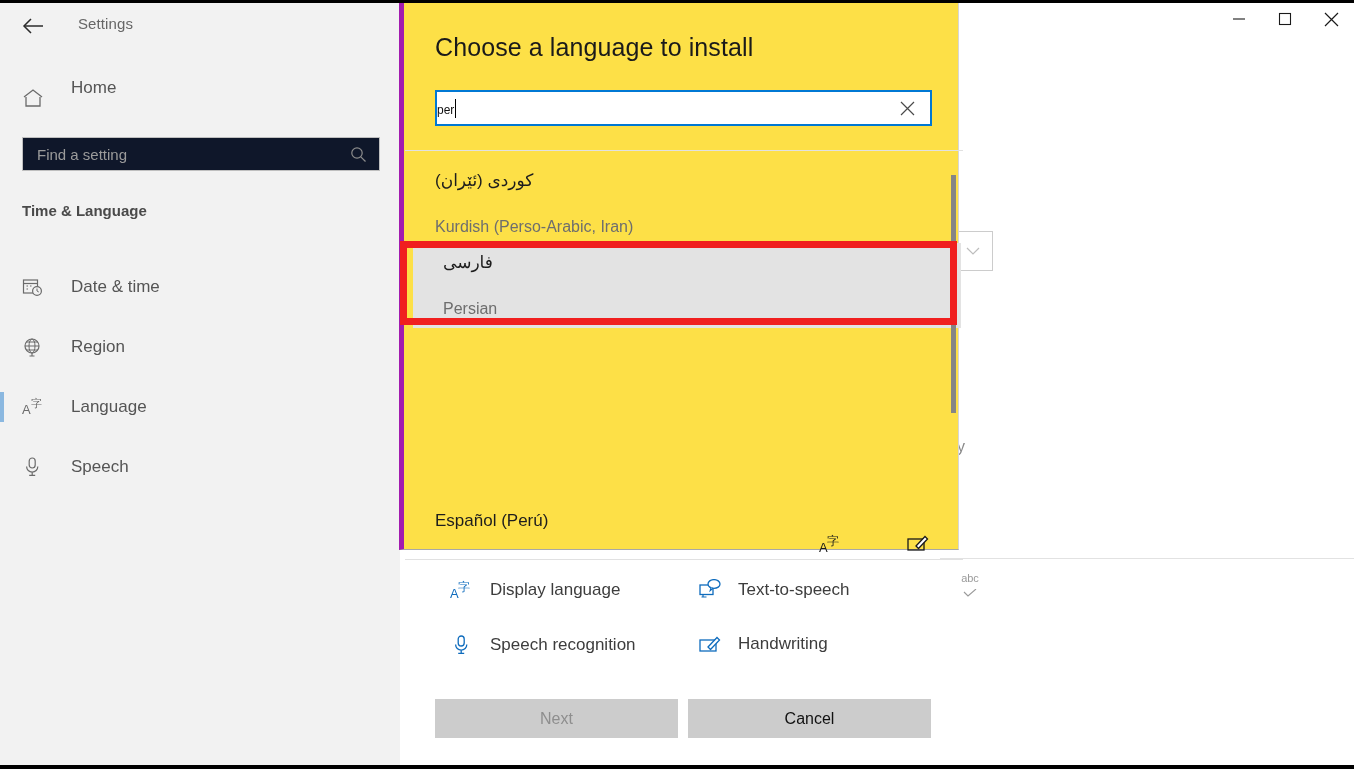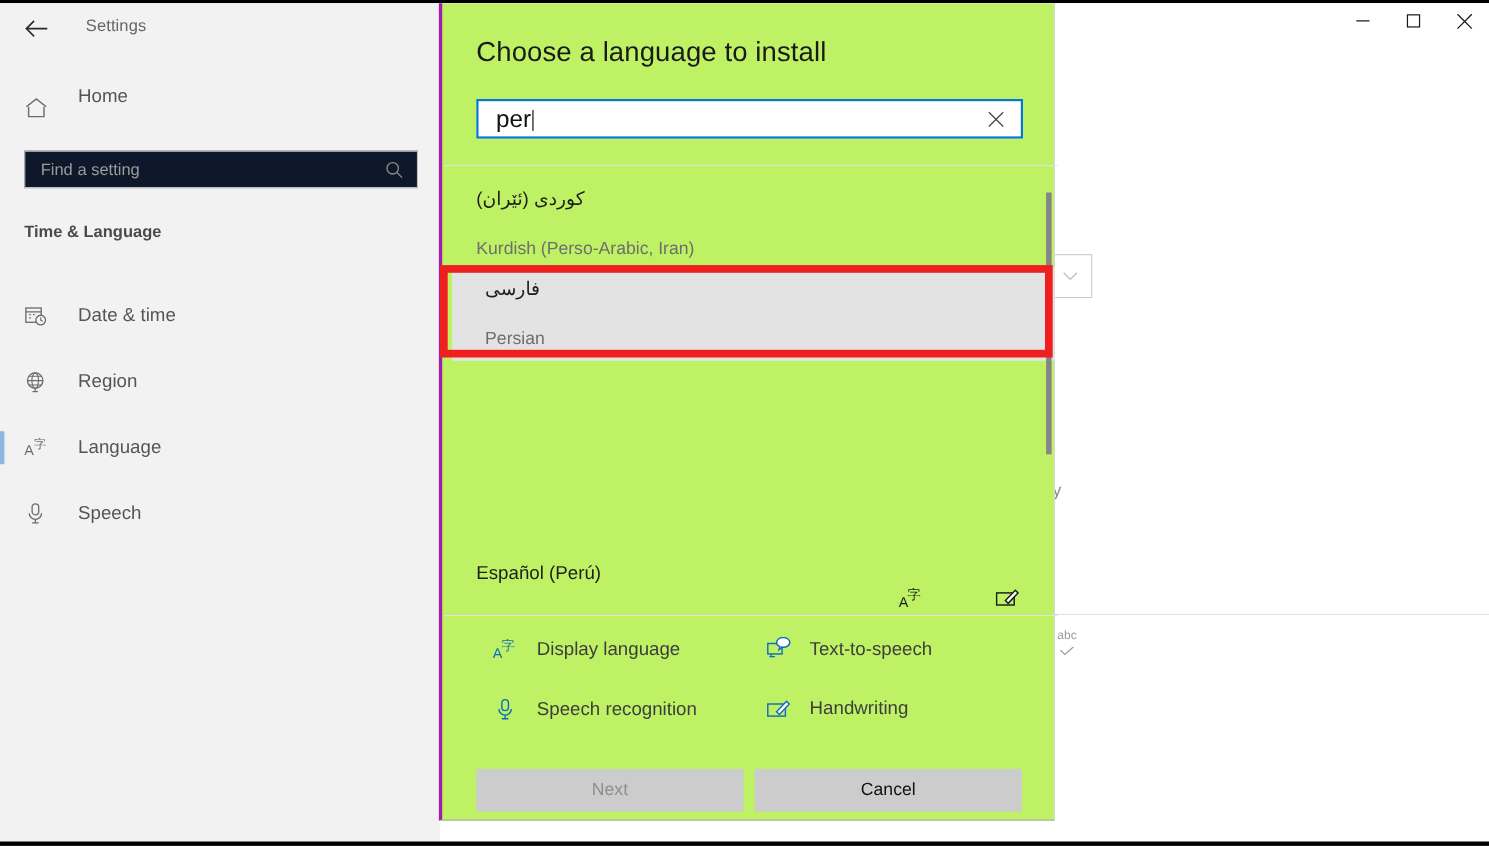--- a/index.html
+++ b/index.html
@@ -113,38 +113,38 @@
     position: absolute; left: 540px; top: 555px; width: 414px; height: 1px;
     background: #e2e2e2;
   }
   .bg-abc {
     position: absolute; left: 555px; top: 570px; width: 30px; text-align: center;
   }
   .bg-abc .abc-t { font-size: 11px; color: #9a9a9a; display: block; line-height: 11px; }
 
   
   .dialog {
-    position: absolute; left: 399px; top: 0px; width: 560px; height: 743px;
-    background: #bef264;
-    border-left: 3px solid #a21caf;
+    position: absolute; left: 399px; top: 0px; width: 560px; height: 547px;
+    background: #fde047;
+    border-left: 5px solid #a21caf;
     border-right: 1px solid #d6d6d6;
     border-bottom: 1px solid #a8a8a8;
   }
   .dlg-title {
     position: absolute; left: 31px; top: 30px;
     font-size: 25px; color: #1a1a1a; letter-spacing: .1px;
   }
   .dlg-search {
     position: absolute; left: 31px; top: 87px; width: 497px; height: 36px;
     border: 2px solid #0078d4; background: #ffffff;
     display: flex; align-items: center;
   }
   .dlg-search .val {
     position: relative;
-    font-size: 22px; color: #111; padding-left: 16px;
+    font-size: 12px; color: #111; 
   }
   .caret {
     display: inline-block; width: 1px; height: 19px; background: #000;
     vertical-align: -4px; margin-left: 1px;
   }
   .dlg-search .clear-x {
     margin-left: auto; margin-right: 14px;
     display: flex; align-items: center; justify-content: center;
   }
   .dlg-sep {

